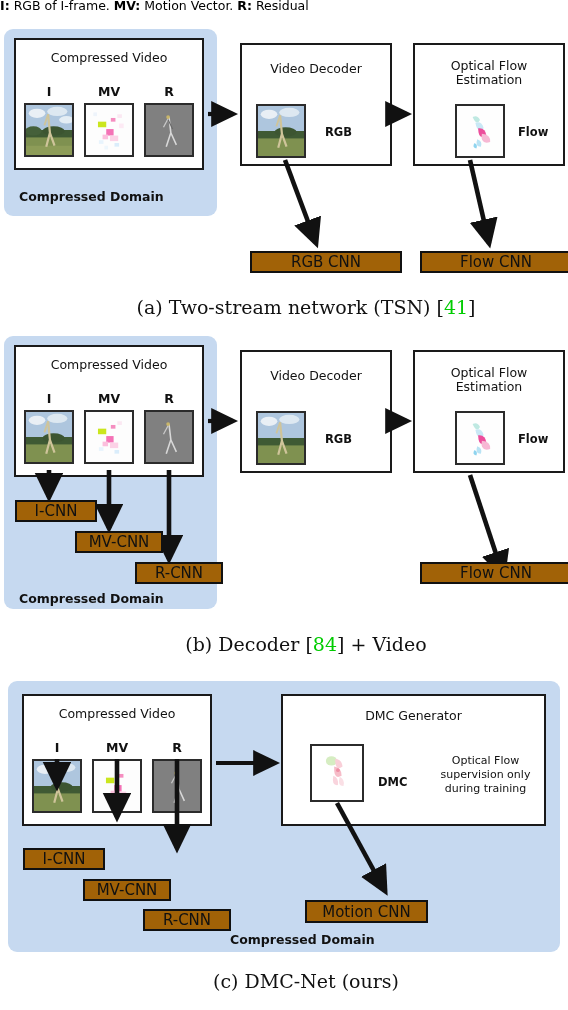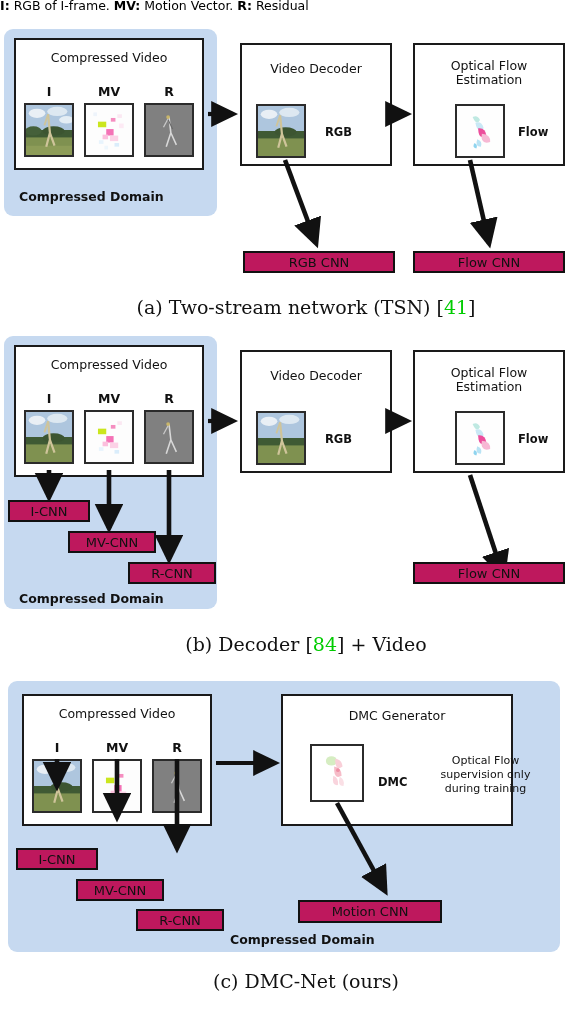--- a/index.html
+++ b/index.html
@@ -16,23 +16,23 @@
   
   .bluepanel{background:#c6d9f0;border-radius:9px;}
 
   
   .wbox{background:#ffffff;border:2.5px solid #1a1a1a;box-sizing:border-box;}
 
   .boxtitle{position:absolute;left:0;width:100%;text-align:center;
             font-size:12.5px;color:#111;line-height:1.15;}
 
   
-  .cnnbox{background:#be185d;border:2.2px solid #111;box-sizing:border-box;
+  .cnnbox{background:#a16207;border:2.2px solid #111;box-sizing:border-box;
           display:flex;align-items:center;justify-content:center;
-          font-size:13px;color:#111;}
+          font-size:15px;color:#111;margin-left:7px;}
 
   
   .blab{position:absolute;font-weight:bold;font-size:12.5px;color:#111;
         text-align:center;}
   .dlab{position:absolute;font-weight:bold;font-size:11.5px;color:#111;}
 
   .domlab{position:absolute;font-weight:bold;font-size:12.5px;color:#111;}
 
   
   .thumb{position:absolute;border:2px solid #2b2b2b;box-sizing:border-box;
@@ -299,21 +299,21 @@
 </div>
 <div class="abs thumb" style="left:152px;top:759px;width:50px;height:54px;">
   <svg viewBox="0 0 50 54" preserveAspectRatio="none">
     <rect width="50" height="54" fill="#808080"></rect>
     <path d="M25 13 L27 30 L22 45 M27 30 L33 43" stroke="#d8d8d8" stroke-width="1.7" fill="none"></path>
     <path d="M25 13 L19 24" stroke="#c9c9c9" stroke-width="1.4" fill="none"></path>
     <circle cx="24" cy="13" r="2" fill="#c9b66a"></circle>
   </svg>
 </div>
 
-<div class="abs wbox" style="left:281px;top:694px;width:232px;height:132px;">
+<div class="abs wbox" style="left:281px;top:694px;width:265px;height:132px;">
   <div class="boxtitle" style="top:13px;">DMC Generator</div>
 </div>
 <div class="abs thumb" style="left:310px;top:744px;width:54px;height:58px;">
   <svg viewBox="0 0 54 58" preserveAspectRatio="none">
     <rect width="54" height="58" fill="#ffffff"></rect>
     <ellipse cx="21" cy="16" rx="6" ry="5" fill="#d6edc2"></ellipse>
     <path d="M25 14 q7 0 8 8 q-8 6 -8 -8Z" fill="#f9cfd8"></path>
     <path d="M24 22 q8 1 8 10 q-9 5 -8 -10Z" fill="#f6bcc8"></path>
     <path d="M23 32 q6 2 5 10 q-7 1 -5 -10Z" fill="#f9d4dd"></path>
     <path d="M30 33 q6 3 4 10 q-7 0 -4 -10Z" fill="#fadfe5"></path>
@@ -329,19 +329,19 @@
   <line x1="216" y1="93" x2="275" y2="93" stroke="#111" stroke-width="4.2" marker-end="url(#ah)"></line>
   <line x1="57" y1="89" x2="57" y2="116" stroke="#111" stroke-width="4.6" marker-end="url(#ah)"></line>
   <line x1="117" y1="89" x2="117" y2="147" stroke="#111" stroke-width="4.6" marker-end="url(#ah)"></line>
   <line x1="177" y1="89" x2="177" y2="178" stroke="#111" stroke-width="4.6" marker-end="url(#ah)"></line>
   <line x1="337" y1="133" x2="385" y2="221" stroke="#111" stroke-width="4.6" marker-end="url(#ah)"></line>
 </svg>
 
 <div class="abs cnnbox" style="left:16px;top:848px;width:82px;height:22px;">I-CNN</div>
 <div class="abs cnnbox" style="left:76px;top:879px;width:88px;height:22px;">MV-CNN</div>
 <div class="abs cnnbox" style="left:136px;top:909px;width:88px;height:22px;">R-CNN</div>
-<div class="abs cnnbox" style="left:298px;top:900px;width:144px;height:23px;">Motion CNN</div>
+<div class="abs cnnbox" style="left:298px;top:900px;width:123px;height:23px;">Motion CNN</div>
 
 <div class="abs domlab" style="left:230px;top:932px;">Compressed Domain</div>
 
 <div class="caption" style="top:970px;">
   <span>(c) DMC-Net (ours)</span><span class="cite"></span><span></span>
 </div>
 
 </body></html>

